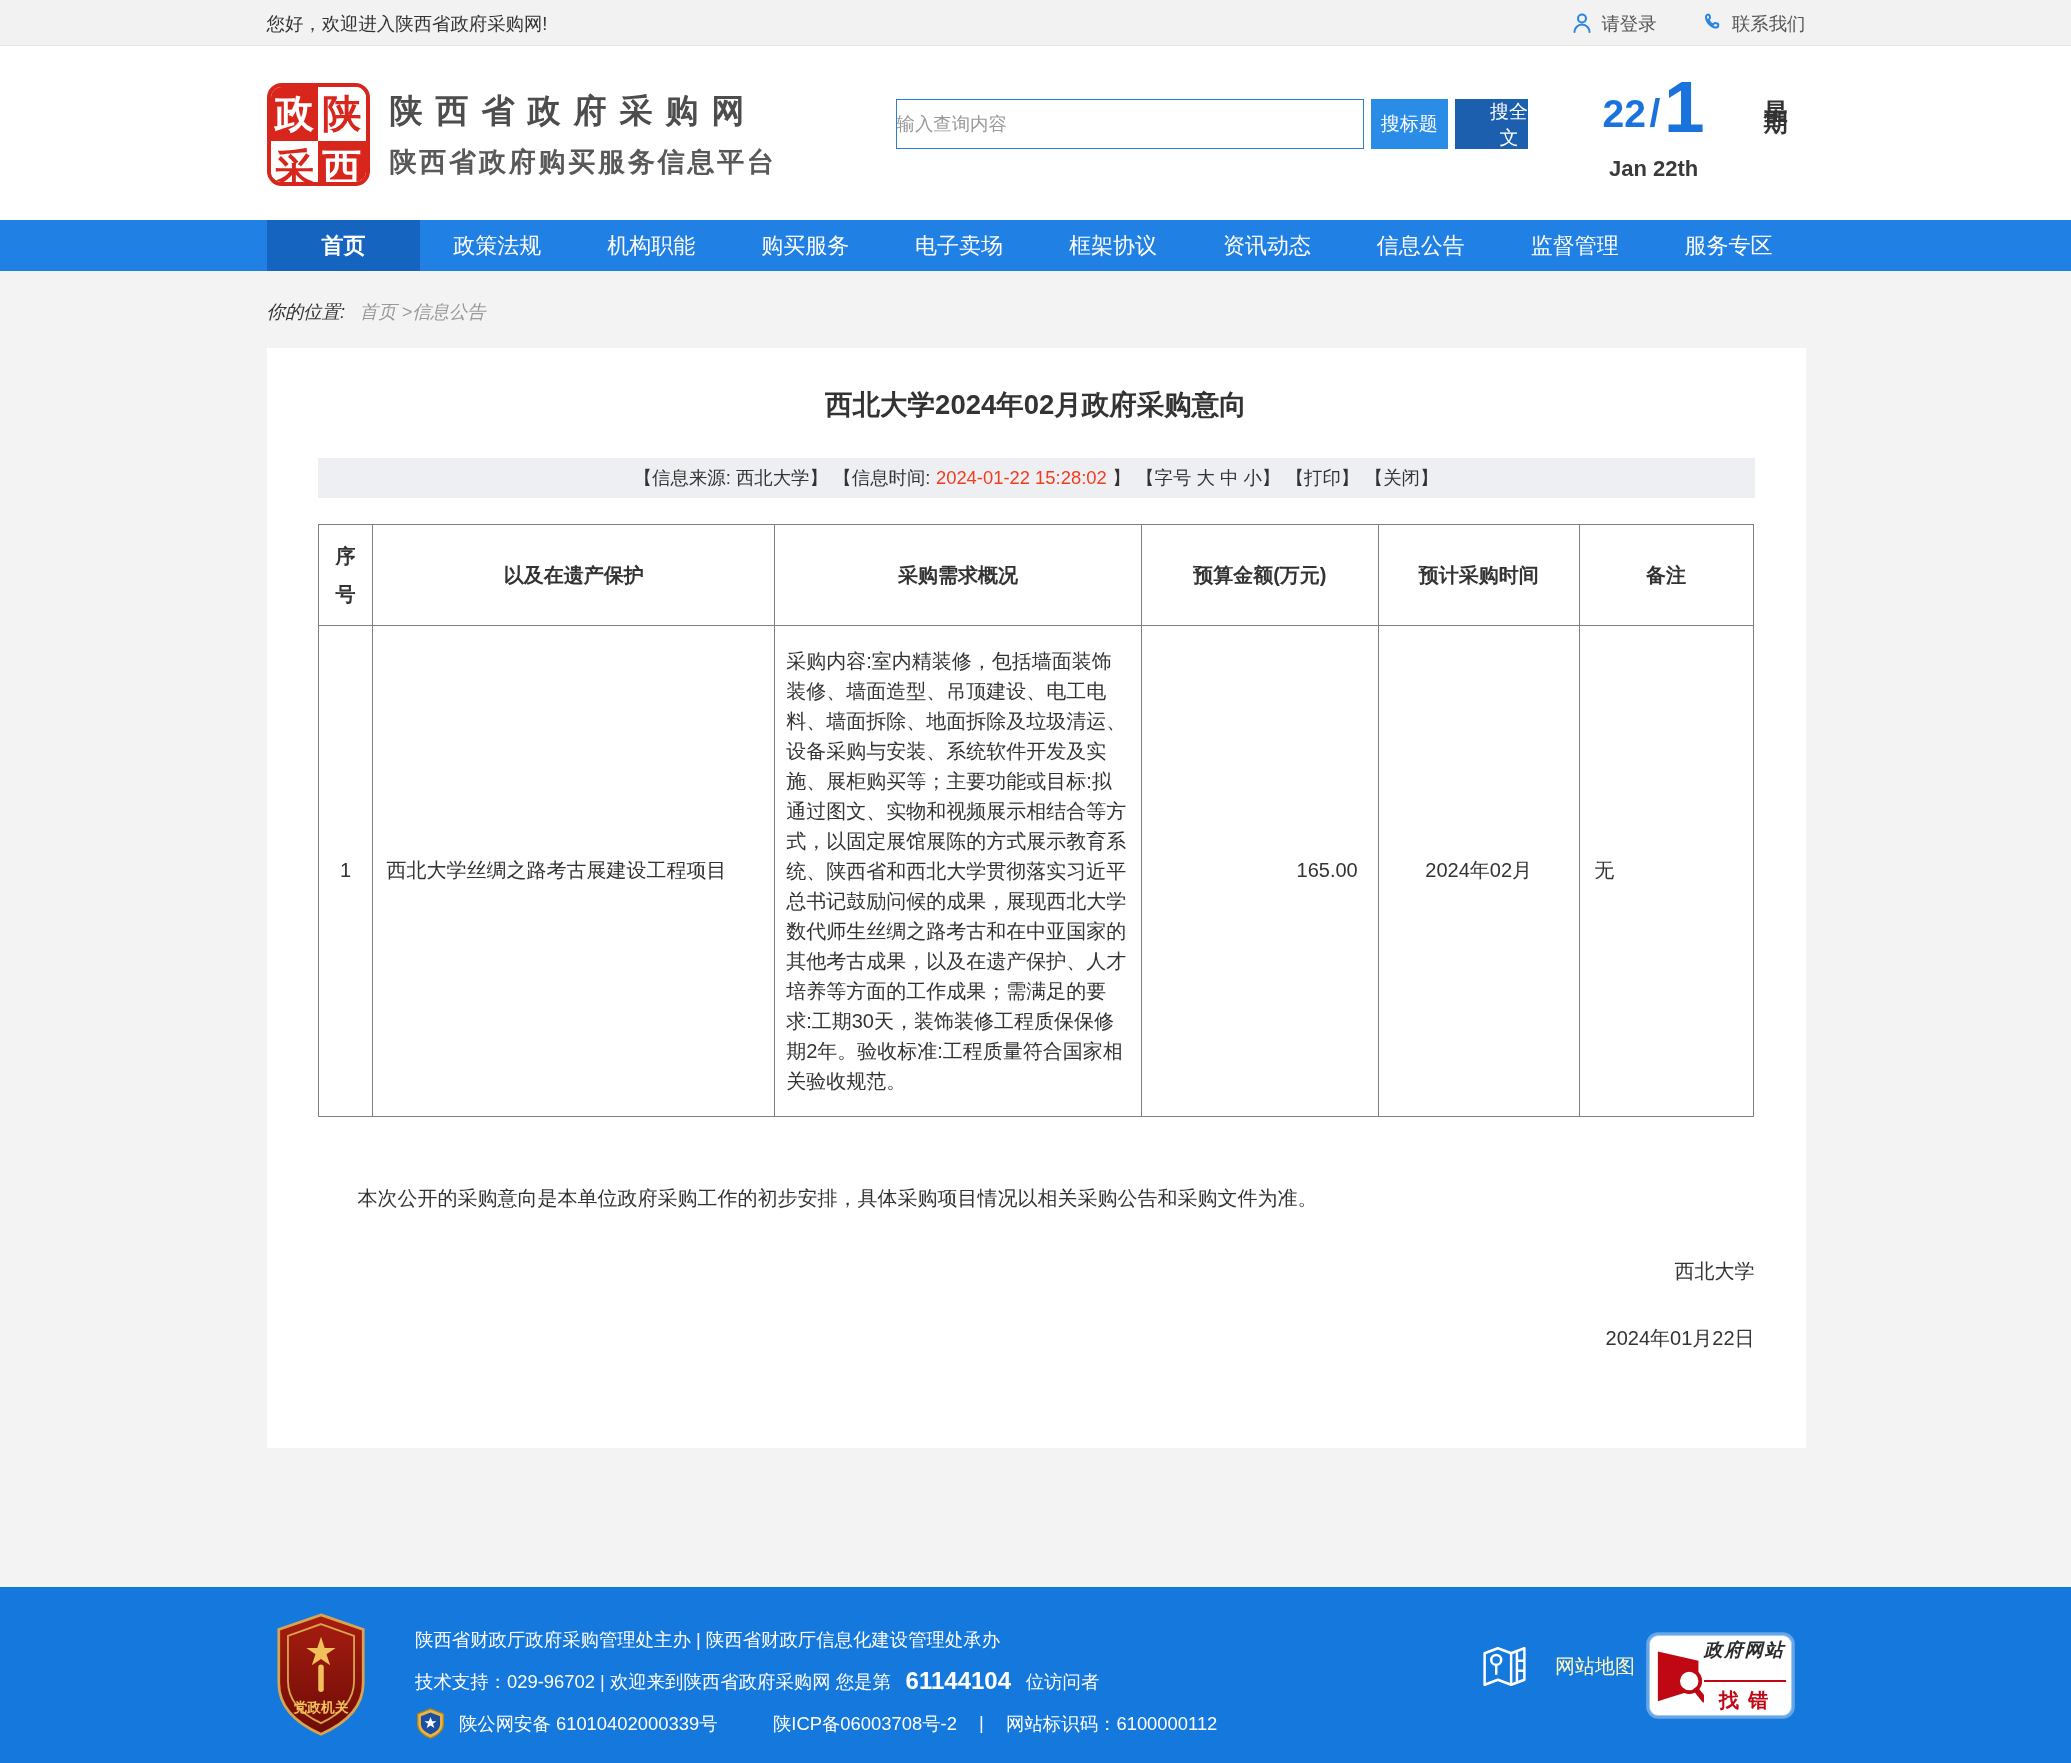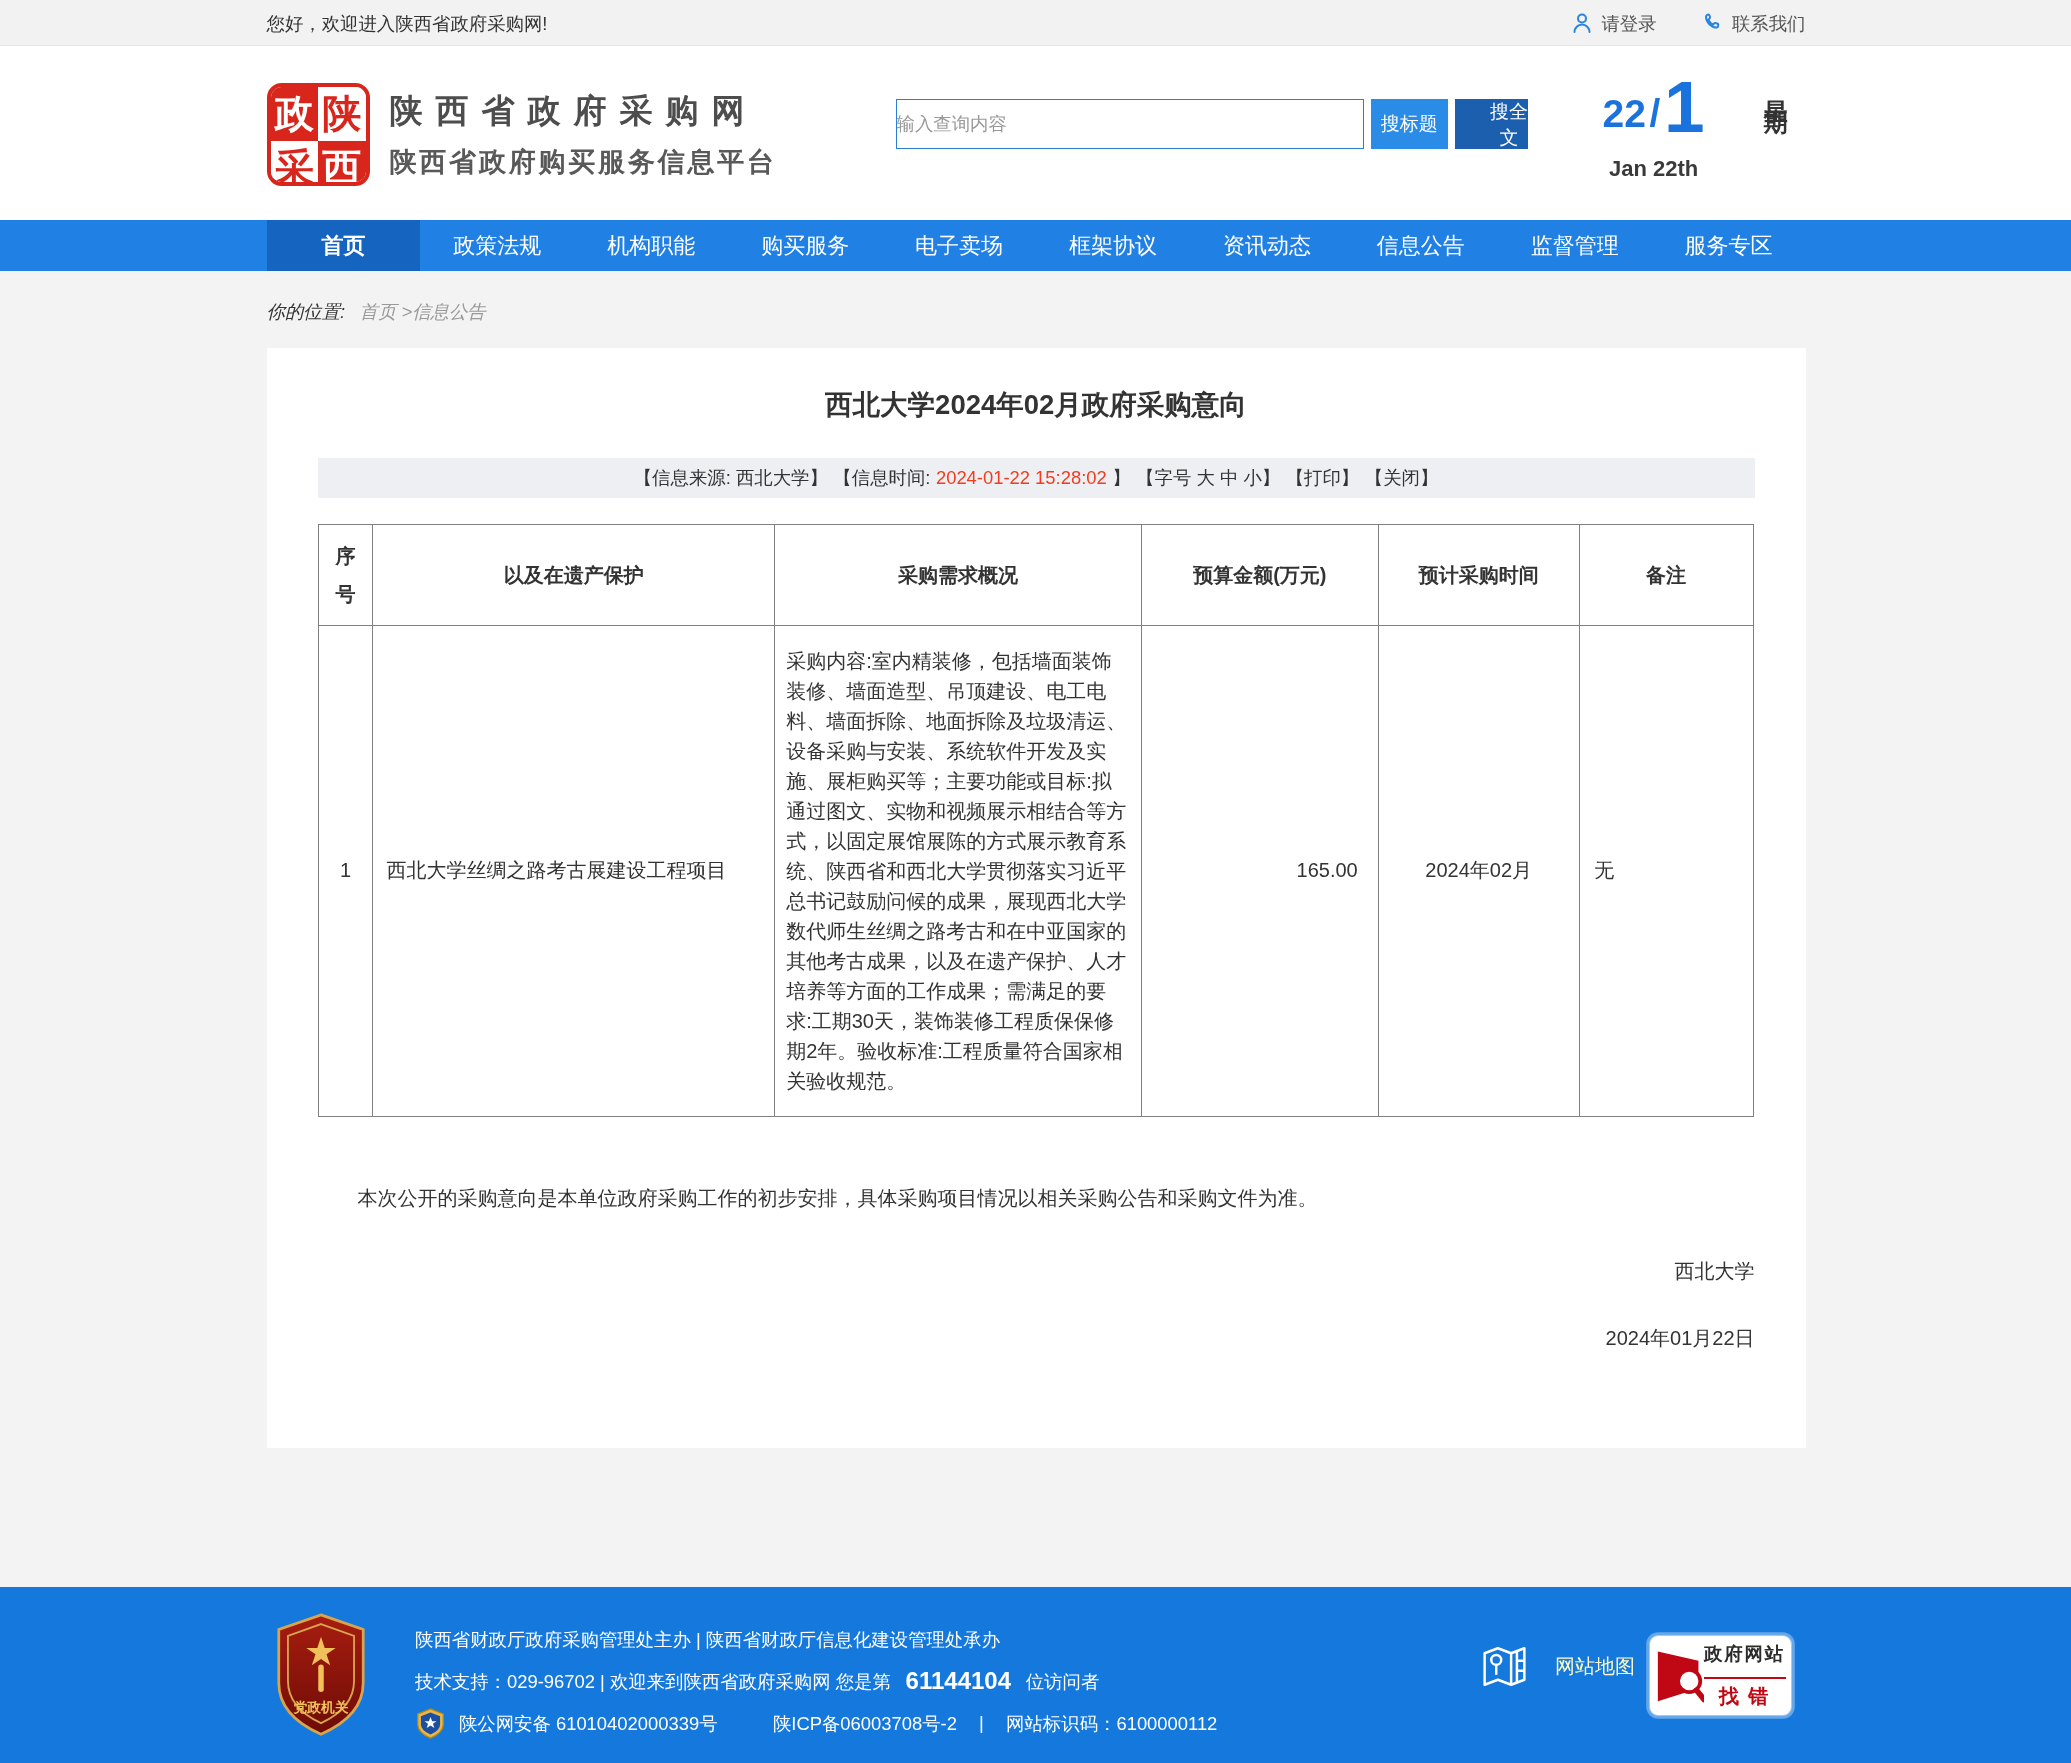--- a/index.html
+++ b/index.html
@@ -78,21 +78,21 @@
   .f-lines { position:absolute; left:415px; top:31px; font-size:18.4px; }
   .f-lines .row { height:42px; display:flex; align-items:center; gap:9.2px; }
   .f-count { font-size:24px; font-weight:bold; margin:0 5.5px; }
   .f-badge-ic { width:31px; height:31px; margin-right:3.7px; }
   .f-gap { display:inline-block; width:37px; }
   .f-map { position:absolute; left:1478px; top:53px; display:flex; align-items:center; gap:24px; font-size:20px; color:#fef9c3; }
   .f-map svg { width:53px; height:53px; }
   .zc-badge { position:absolute; left:1649px; top:48px; width:143px; height:81px; background:#fff; border:1.8px solid #a8c9ef; border-radius:9.2px; box-shadow:0 0 0 2.8px rgba(255,255,255,.35); display:flex; align-items:center; padding:5.5px; }
   .zc-flag { width:48px; height:59px; flex:none; }
   .zc-txt { flex:1; text-align:center; }
-  .zc-t1 { font-size:18.4px; font-weight:bold; color:#2b2b2b; letter-spacing:1.8px; padding-bottom:11px; border-bottom:2.8px solid #c00714; }
+  .zc-t1 { font-size:18.4px; font-weight:bold; color:#2b2b2b; letter-spacing:1.8px; padding-bottom:18px; border-bottom:2.8px solid #c00714;font-style:italic; }
   .zc-t2 { font-size:20px; font-weight:bold; color:#c00714; letter-spacing:9.2px; margin-top:4.6px; padding-left:7.3px; }
 </style>
 </head>
 <body>
 
 <div class="topbar">
   <div class="inner">
     <span class="welcome">您好，欢迎进入陕西省政府采购网!</span>
     <div class="topbar-right">
       <a class="tb-link">

